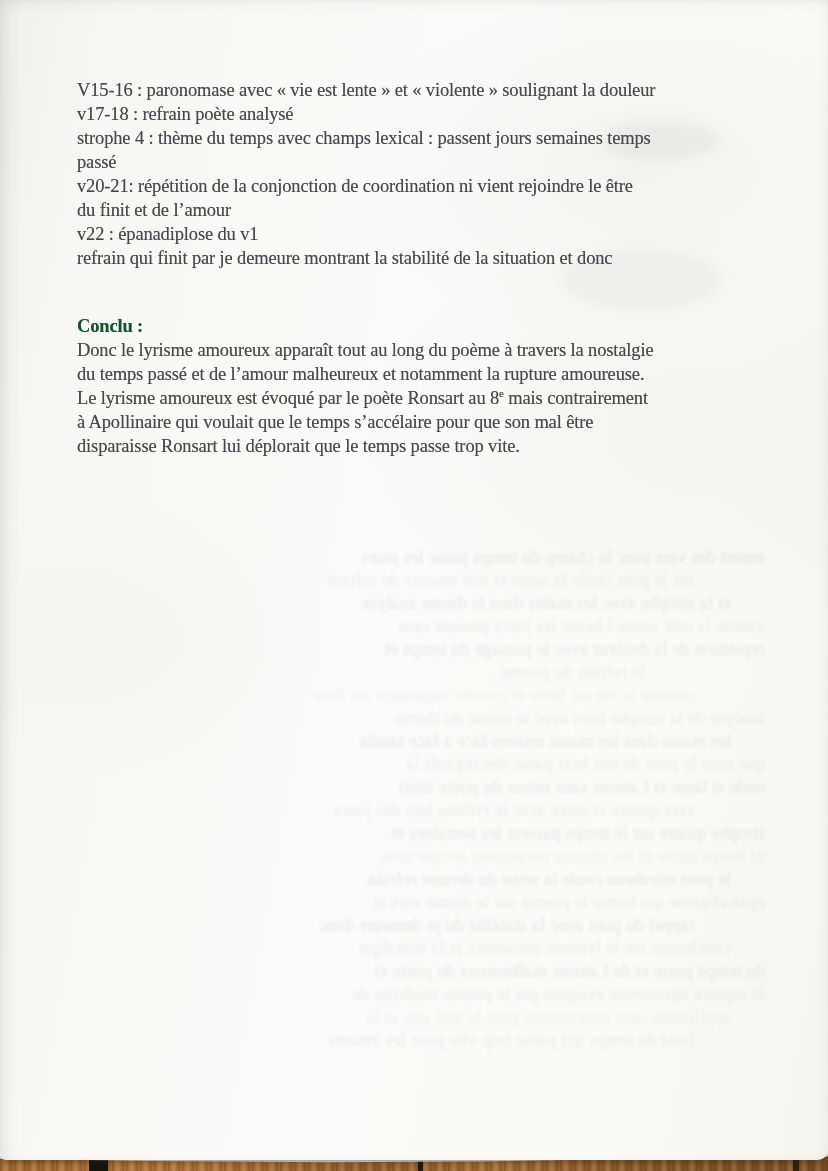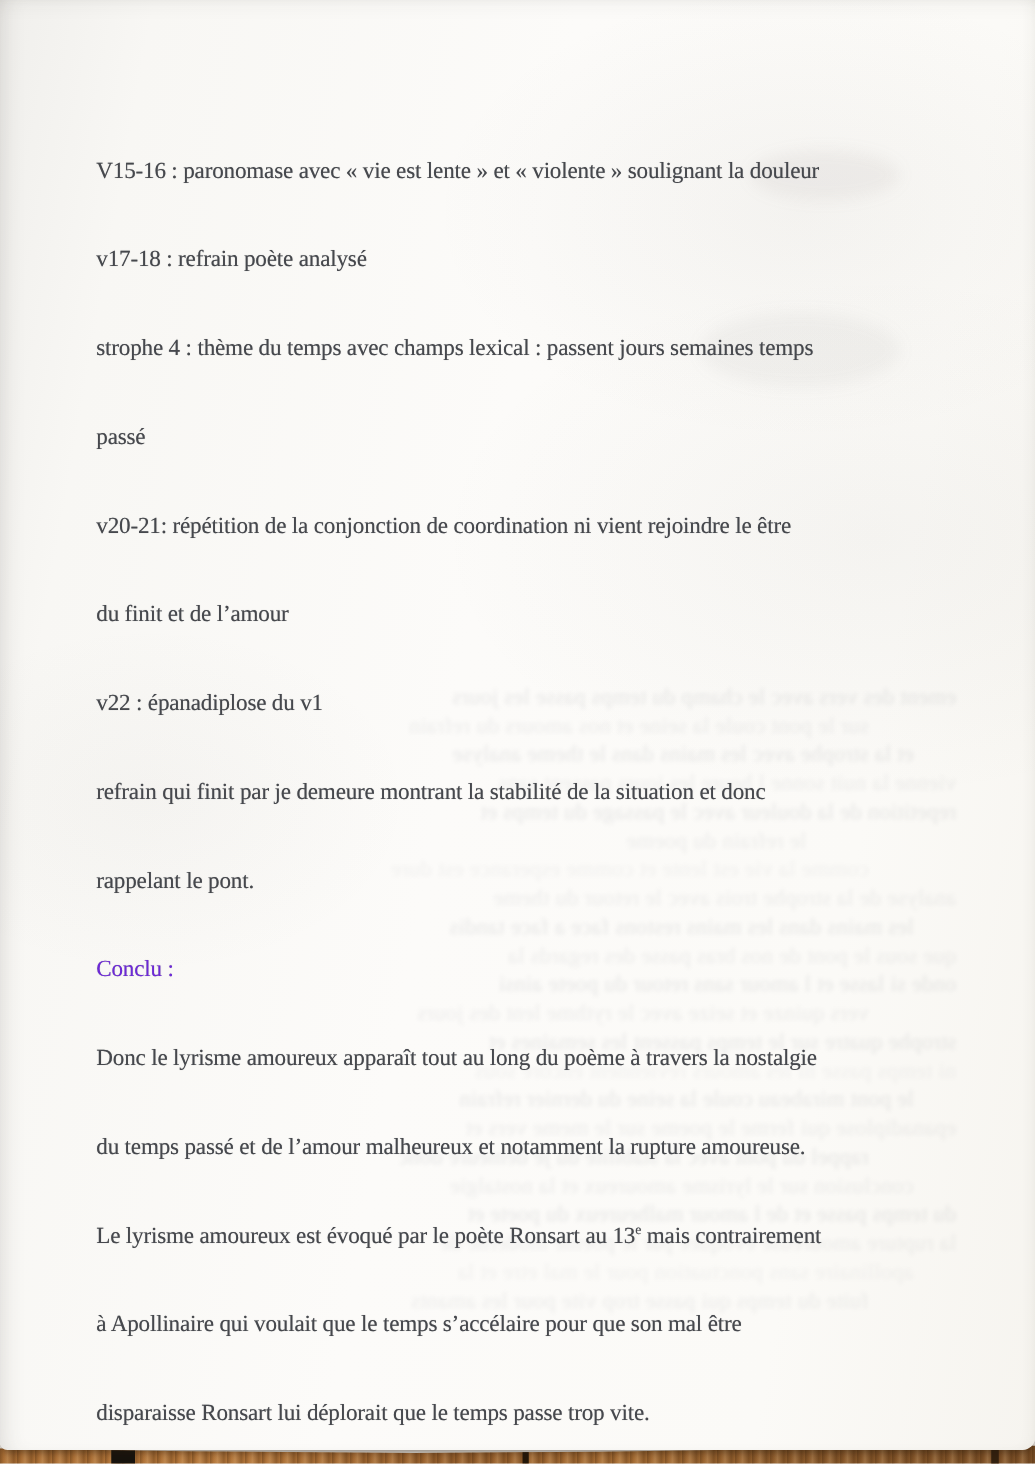--- a/index.html
+++ b/index.html
@@ -54,24 +54,24 @@
   .plank-gap.g2{left:418px;width:5px;background:#241709;}
   .plank-gap.g3{left:793px;width:6px;background:#33210f;}
 
   
   .content{
     position:absolute;left:77px;top:78px;width:690px;z-index:4;
     color:#46484d;font-size:18.5px;line-height:24px;
     letter-spacing:-0.15px;
     text-shadow:0 0 0.6px rgba(70,72,77,0.55);
   }
-  .line{height:24px;white-space:nowrap;margin-top:47px;}
+  .line{height:24px;white-space:nowrap;}
   .it{}
   .conclusion{margin-top:44px;}
-  .heading{font-weight:normal;color:#6d28d9;}
+  .heading{font-weight:bold;color:#14532d;}
   sup.sup{font-size:11px;vertical-align:super;line-height:0;}
 
   
   .bleed{
     position:absolute;left:70px;top:546px;width:695px;z-index:3;
     transform:scaleX(-1);
     filter:blur(1.6px);
     opacity:0.16;
     color:#7a7e85;
     font-size:18px;line-height:23px;letter-spacing:0.2px;
@@ -129,25 +129,24 @@
 
   <div class="content">
     <div class="line"><span>V15-16 : paronomase avec « vie est lente » et « violente » soulignant la douleur</span></div>
     <div class="line"><span class="it">v17-18</span><span> : refrain poète analysé</span></div>
     <div class="line"><span>strophe 4 : thème du temps avec champs lexical : passent jours semaines temps</span></div>
     <div class="line"><span>passé</span></div>
     <div class="line"><span>v20-21: répétition de la conjonction de coordination ni vient rejoindre le être</span></div>
     <div class="line"><span>du finit et de l’amour</span></div>
     <div class="line"><span>v22 : épanadiplose du v1</span></div>
     <div class="line"><span>refrain qui finit par je demeure montrant la stabilité de la situation et donc</span></div>
-    <div class="line"><span>rappelant le pont.</span></div>
 
     <div class="conclusion">
       <div class="line heading"><span>Conclu :</span></div>
       <div class="line"><span>Donc le lyrisme amoureux apparaît tout au long du poème à travers la nostalgie</span></div>
       <div class="line"><span>du temps passé et de l’amour malheureux et notamment la rupture amoureuse.</span></div>
-      <div class="line"><span>Le lyrisme amoureux est évoqué par le poète Ronsart au 13</span><sup class="sup">e</sup><span> mais contrairement</span></div>
+      <div class="line"><span>Le lyrisme amoureux est évoqué par le poète Ronsart au 8</span><sup class="sup">e</sup><span> mais contrairement</span></div>
       <div class="line it"><span>à Apollinaire qui voulait que le temps s’accélaire pour que son mal être</span></div>
       <div class="line"><span>disparaisse Ronsart lui déplorait que le temps passe trop vite.</span></div>
     </div>
   </div>
 
 </div>
 
 </body></html>

